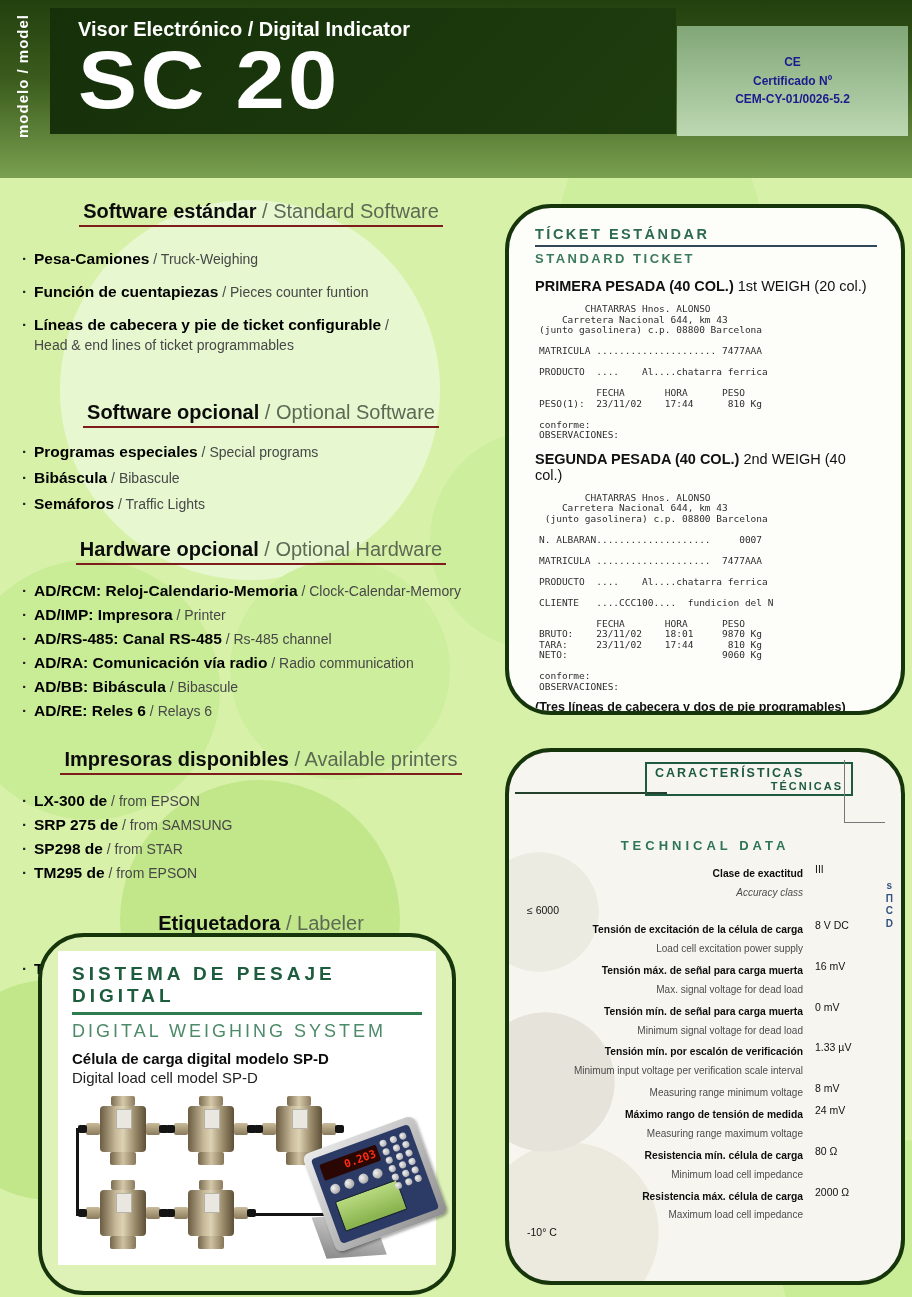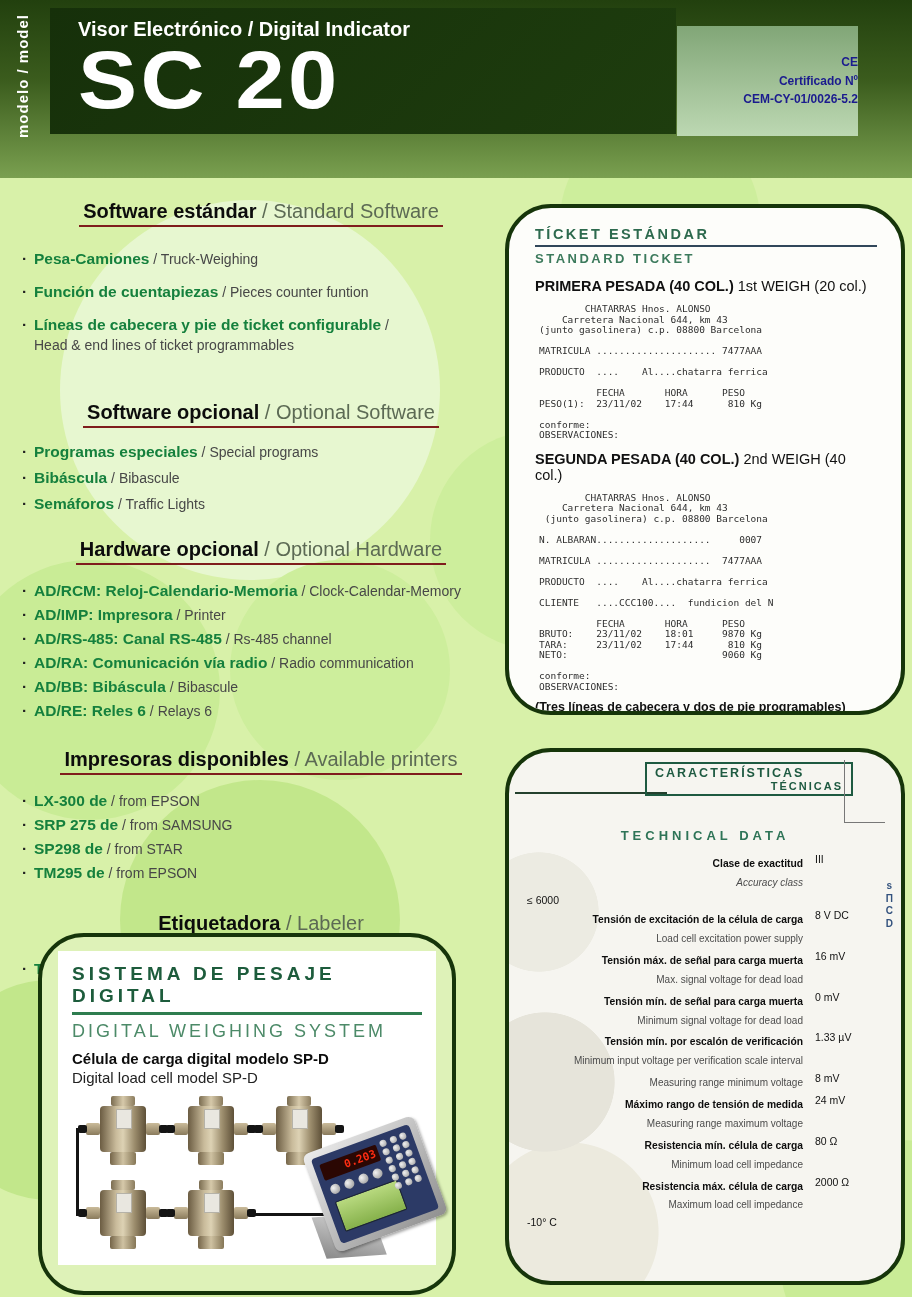--- a/index.html
+++ b/index.html
@@ -21,34 +21,34 @@
   .band{position:absolute;left:0;top:0;width:912px;height:178px;z-index:3;
     background:linear-gradient(180deg,#22400e 0%,#3b5c1d 45%,#7aa050 100%);}
   .model-vert{position:absolute;left:14px;top:8px;height:130px;
     writing-mode:vertical-rl;transform:rotate(180deg);
     color:#fff;font-weight:bold;font-size:15px;letter-spacing:1px;}
   .header-box{position:absolute;left:50px;top:8px;width:626px;height:126px;
     background:linear-gradient(135deg,#16300a,#1e3d0e);}
   .header-title{color:#fff;font-weight:bold;font-size:20px;padding:10px 0 0 28px;}
   .header-model{color:#fff;font-weight:bold;font-size:82px;line-height:0.95;
     padding-left:26px;letter-spacing:3px;transform:scaleX(1.08);transform-origin:left center;}
-  .cert-box{position:absolute;left:677px;top:26px;width:181px;height:110px;
+  .cert-box{position:absolute;left:677px;top:26px;width:231px;height:110px;
     background:linear-gradient(180deg,#81a677 0%,#abc9a1 70%,#bcd8b2 100%);
     color:#1b1b8e;font-weight:bold;font-size:12px;text-align:center;
-    display:flex;flex-direction:column;justify-content:center;line-height:1.55;align-items:flex-end;}
+    display:flex;flex-direction:column;justify-content:center;line-height:1.55;}
 
   
   .left-col{position:absolute;left:22px;top:200px;width:478px;z-index:2;}
   .sec-head{text-align:center;font-size:20px;}
   .sec-head .inner{display:inline-block;border-bottom:2px solid #7f1d1d;padding:0 4px 2px 4px;}
   .sec-head .es{font-weight:bold;color:#0c0c0c;}
   .sec-head .en{color:#5c6a54;}
   .item{padding-left:12px;position:relative;font-size:15.5px;line-height:1.35;}
   .item::before{content:"·";position:absolute;left:0;top:0;color:#222;font-weight:bold;}
-  .item .es{font-weight:bold;color:#15803d;}
+  .item .es{font-weight:bold;color:#000000;}
   .item .en{color:#474747;font-size:14px;}
   .item .sub{color:#474747;font-size:14px;font-weight:normal;}
 
   
   .panel{position:absolute;border:4px solid #16350a;border-radius:46px;z-index:2;box-sizing:border-box;}
 
   
   .ticket-box{left:505px;top:204px;width:400px;height:511px;background:#fdfdfa;
     padding:18px 24px 10px 26px;overflow:hidden;}
   .t-h1{color:#2d6a4e;font-weight:bold;font-size:14.5px;letter-spacing:2.5px;}
@@ -66,21 +66,21 @@
     background:#f6f5f0;padding:10px 6px 6px 6px;overflow:hidden;
     background-image:radial-gradient(circle 70px at 36px 330px, #e6e4da 99%, transparent 100%),
                      radial-gradient(circle 90px at 60px 480px, #eceade 99%, transparent 100%),
                      radial-gradient(circle 60px at 30px 160px, #ecebe2 99%, transparent 100%);}
   .chars-wrap{position:relative;height:58px;}
   .chars-line{position:absolute;left:0;top:30px;width:152px;height:2px;background:#24412e;}
   .chars-box{position:absolute;left:130px;top:0;width:188px;border:2px solid #1e5a41;
     padding:2px 8px;color:#1e5a41;font-weight:bold;font-size:12.5px;letter-spacing:2px;}
   .chars-box .t2{text-align:right;font-size:11px;}
   .tech-en{text-align:center;color:#2e7457;font-weight:bold;font-size:13px;
-    letter-spacing:4px;margin:8px 0 10px 0;}
+    letter-spacing:4px;margin:18px 0 10px 0;}
   .tech-corner{position:absolute;right:16px;top:8px;width:40px;height:62px;
     border-left:1.5px solid #777;border-bottom:1.5px solid #777;}
   .tech-vtext{position:absolute;right:8px;top:128px;font-size:10px;font-weight:bold;
     color:#33527e;white-space:pre-line;line-height:1.25;text-align:center;}
   .tech-rows{margin-top:2px;}
   .trow{display:flex;margin-bottom:3px;}
   .tlabel{width:288px;text-align:right;line-height:1.18;}
   .tlabel .lb{font-weight:bold;color:#0d0d0d;font-size:10.3px;}
   .tlabel .lr{color:#4c4c4c;font-size:10px;}
   .tlabel .li{color:#4c4c4c;font-size:10px;font-style:italic;}

